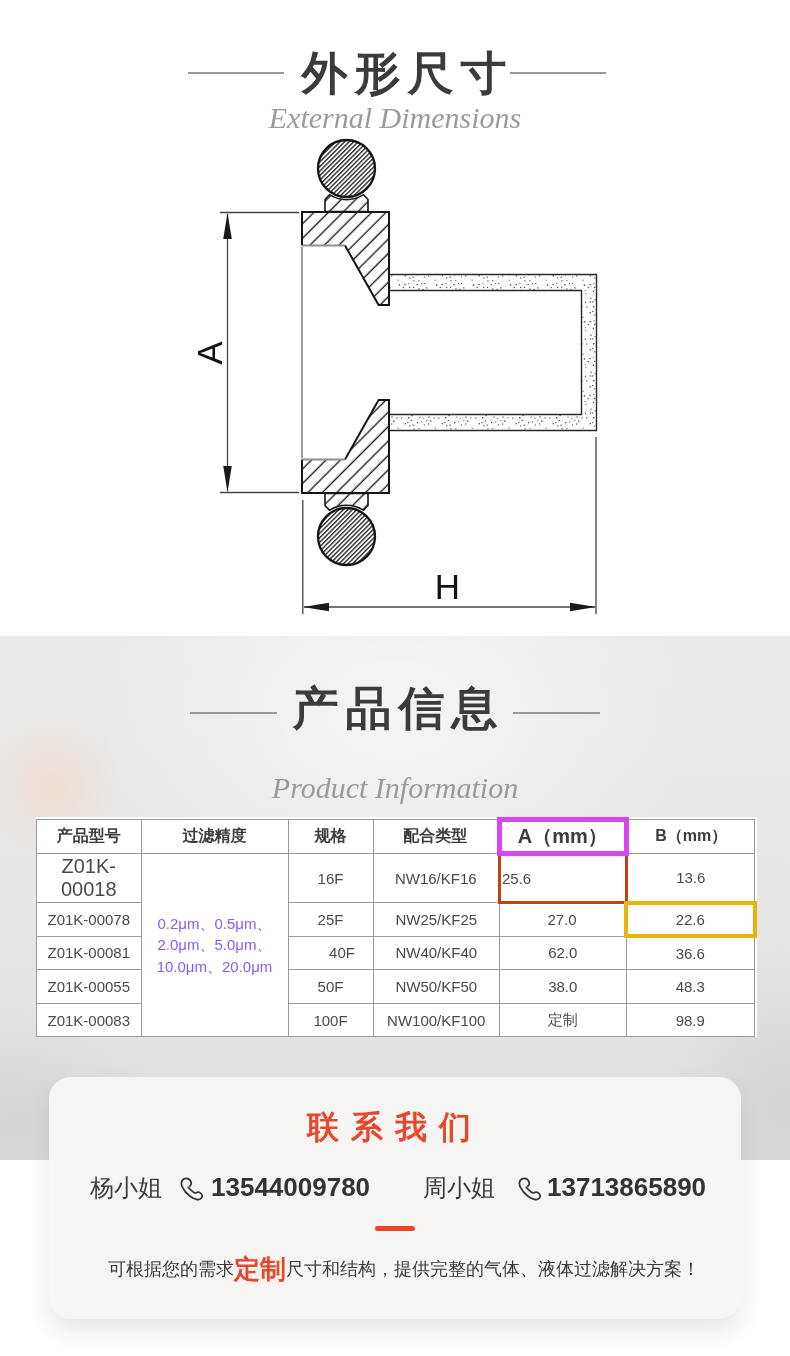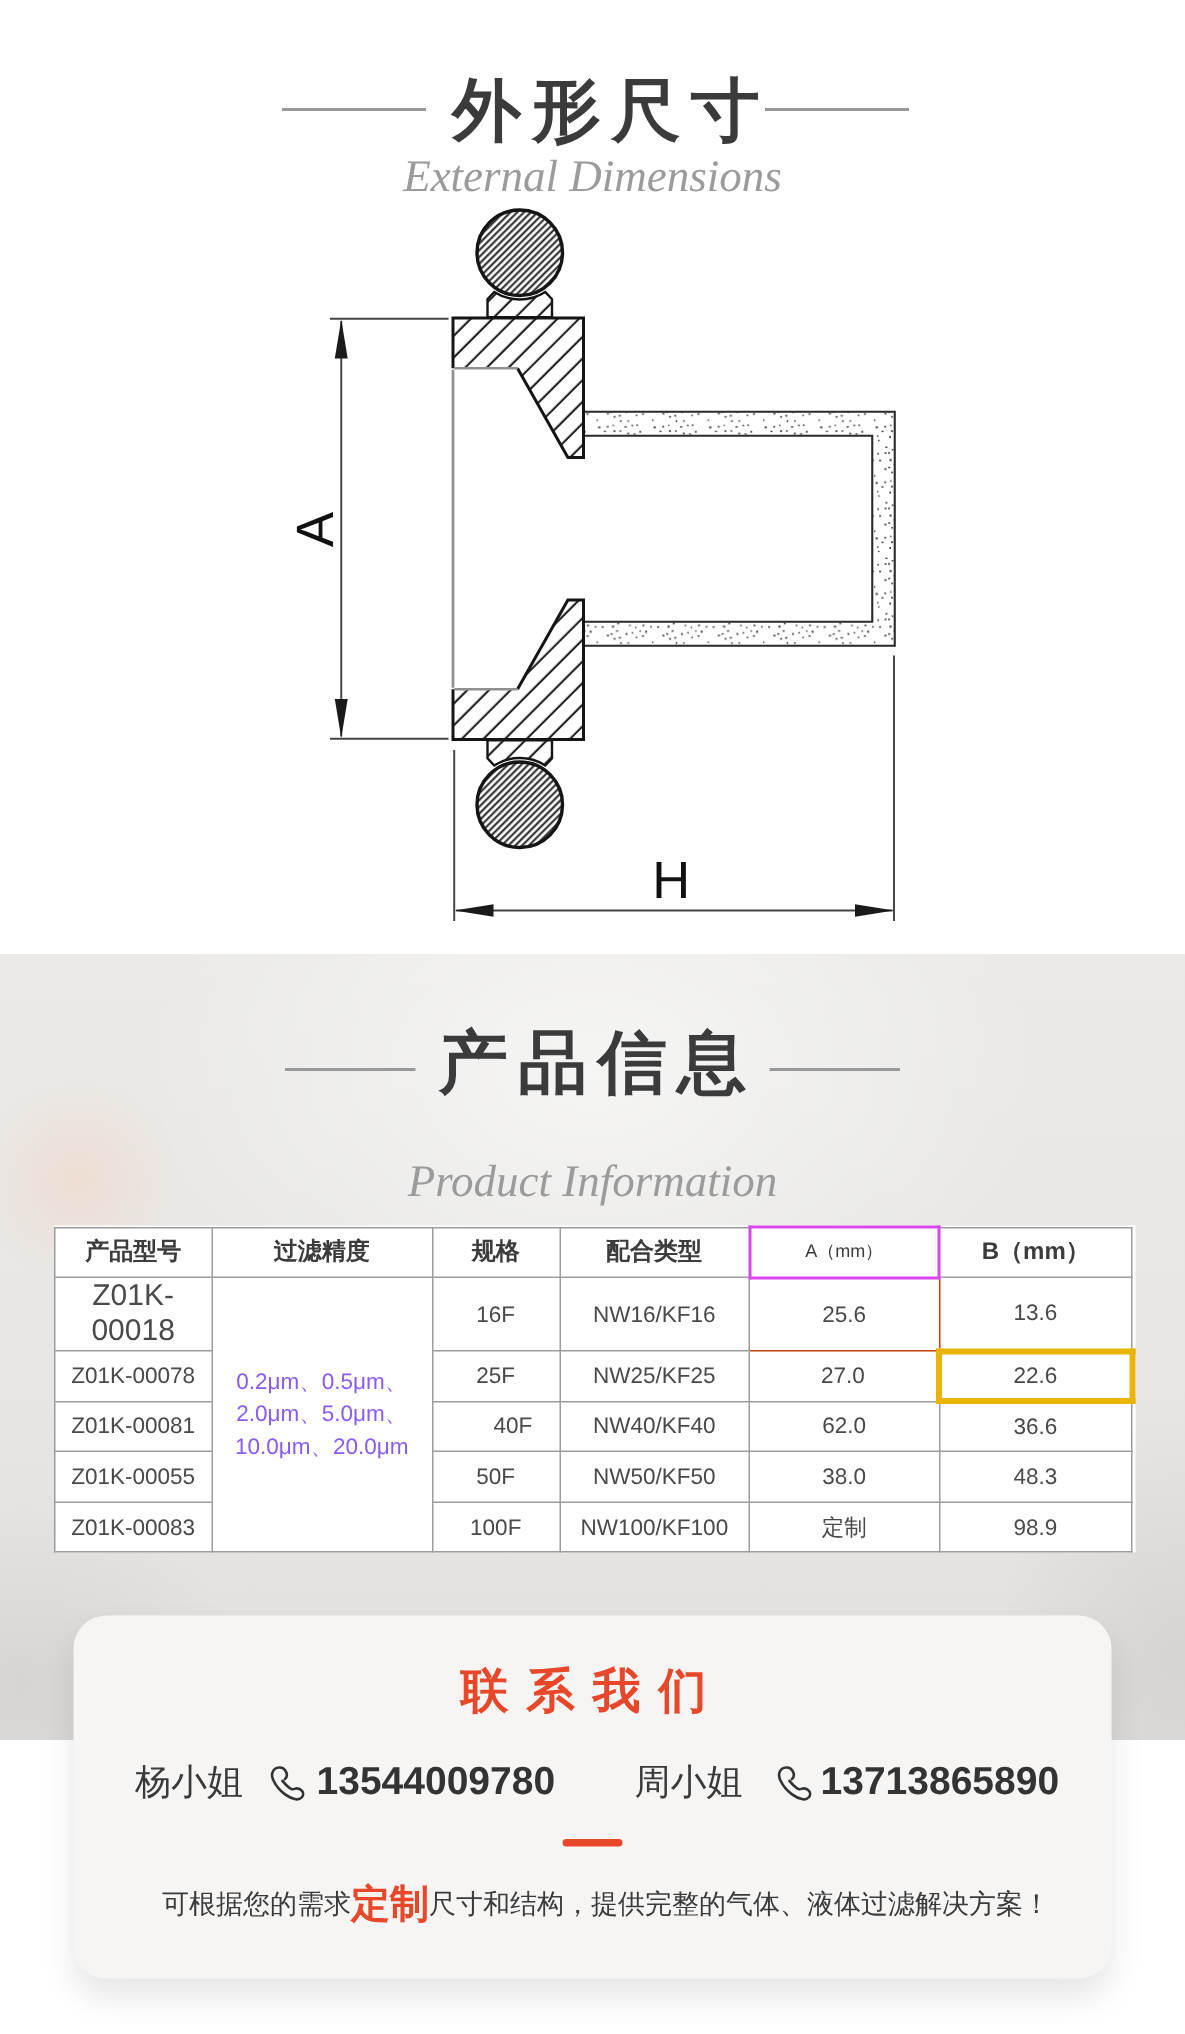--- a/index.html
+++ b/index.html
@@ -147,29 +147,29 @@
     <col style="width:126.5px">
       <col style="width:126.5px">
       <col style="width:128.5px">
   </colgroup>
   <tbody>
       <tr style="height:33.5px;">
     <th style="border:1px solid #9c9c9c;font-size:16px;color:#3c3c3c;font-weight:bold;">产品型号</th>
     <th style="border:1px solid #9c9c9c;font-size:16px;color:#3c3c3c;font-weight:bold;">过滤精度</th>
     <th style="border:1px solid #9c9c9c;font-size:16px;color:#3c3c3c;font-weight:bold;">规格</th>
     <th style="border:1px solid #9c9c9c;font-size:16px;color:#3c3c3c;font-weight:bold;">配合类型</th>
-    <th style="border:2px solid #d946ef;font-size:12px;color:#3c3c3c;font-weight:normal;">A（mm）</th>
+    <th style="border:5px solid #d946ef;font-size:20px;color:#3c3c3c;font-weight:bold;">A（mm）</th>
     <th style="border:1px solid #9c9c9c;font-size:16px;color:#3c3c3c;font-weight:bold;">B（mm）</th>
   </tr>
   <tr style="height:33.6px;">
     <td style="border:1px solid #9c9c9c;font-size:20px;color:#4a4a4a;text-align:center;">Z01K-00018</td>
     <td rowspan="5" style="border:1px solid #9c9c9c;font-size:15px;color:#8b5cf6;text-align:center;line-height:21.5px;">0.2μm、0.5μm、<br>2.0μm、5.0μm、<br>10.0μm、20.0μm</td>
     <td style="border:1px solid #9c9c9c;font-size:15px;color:#4a4a4a;text-align:center;">16F</td>
     <td style="border:1px solid #9c9c9c;font-size:15px;color:#4a4a4a;text-align:center;">NW16/KF16</td>
-    <td style="border:1px solid #c2410c;font-size:15px;color:#4a4a4a;text-align:center;">25.6</td>
+    <td style="border:3px solid #c2410c;font-size:15px;color:#4a4a4a;text-align:left;">25.6</td>
     <td style="border:1px solid #9c9c9c;font-size:15px;color:#4a4a4a;text-align:center;">13.6</td>
   </tr>
   <tr style="height:33.6px;">
     <td style="border:1px solid #9c9c9c;font-size:15px;color:#4a4a4a;text-align:center;">Z01K-00078</td>
     <td style="border:1px solid #9c9c9c;font-size:15px;color:#4a4a4a;text-align:center;">25F</td>
     <td style="border:1px solid #9c9c9c;font-size:15px;color:#4a4a4a;text-align:center;">NW25/KF25</td>
     <td style="border:1px solid #9c9c9c;font-size:15px;color:#4a4a4a;text-align:center;">27.0</td>
     <td style="border:4px solid #eab308;font-size:15px;color:#4a4a4a;text-align:center;">22.6</td>
   </tr>
   <tr style="height:33.6px;">

